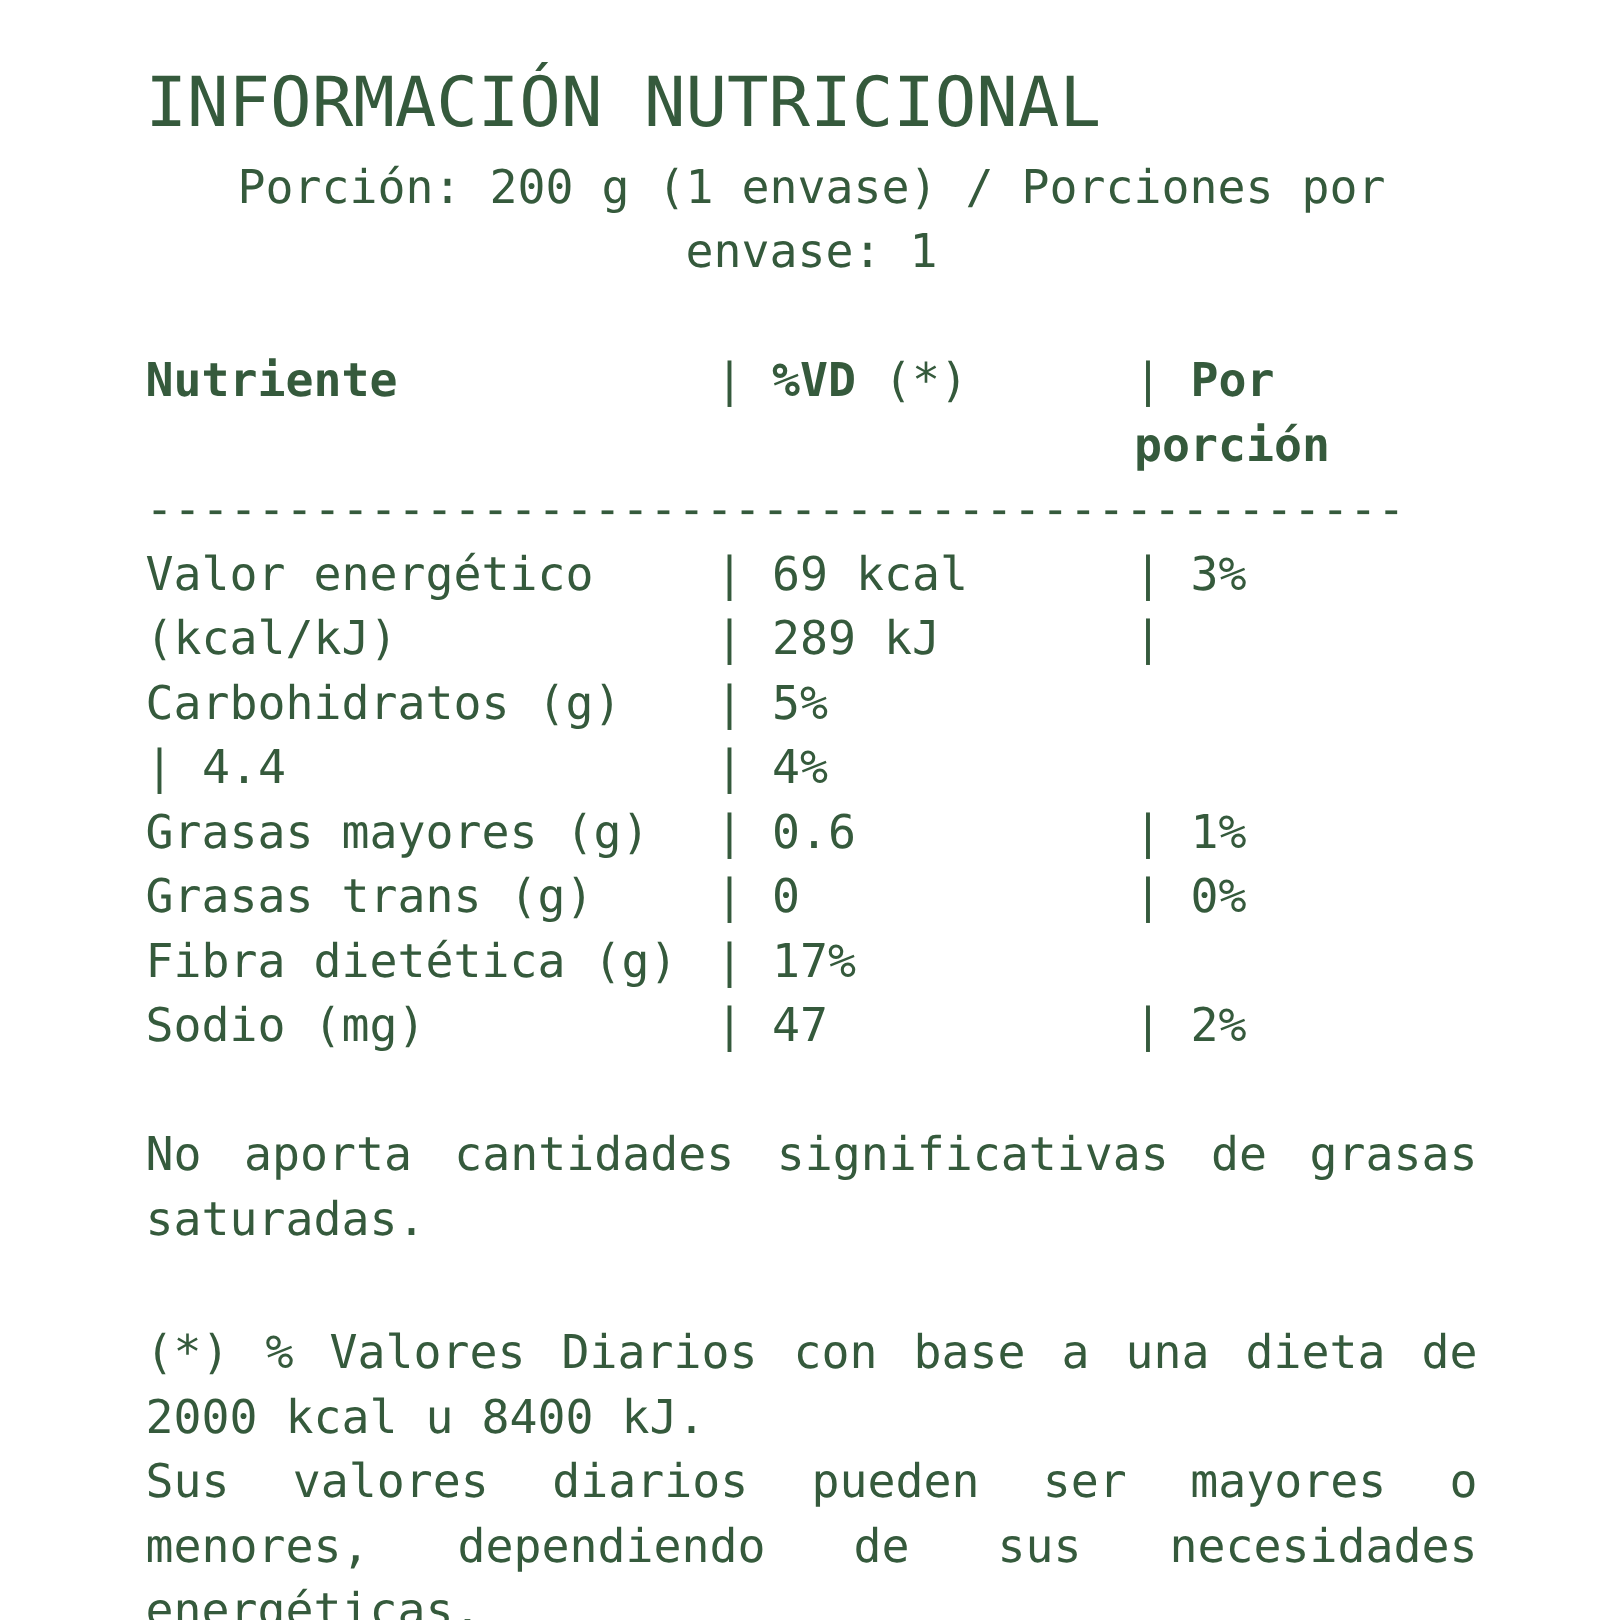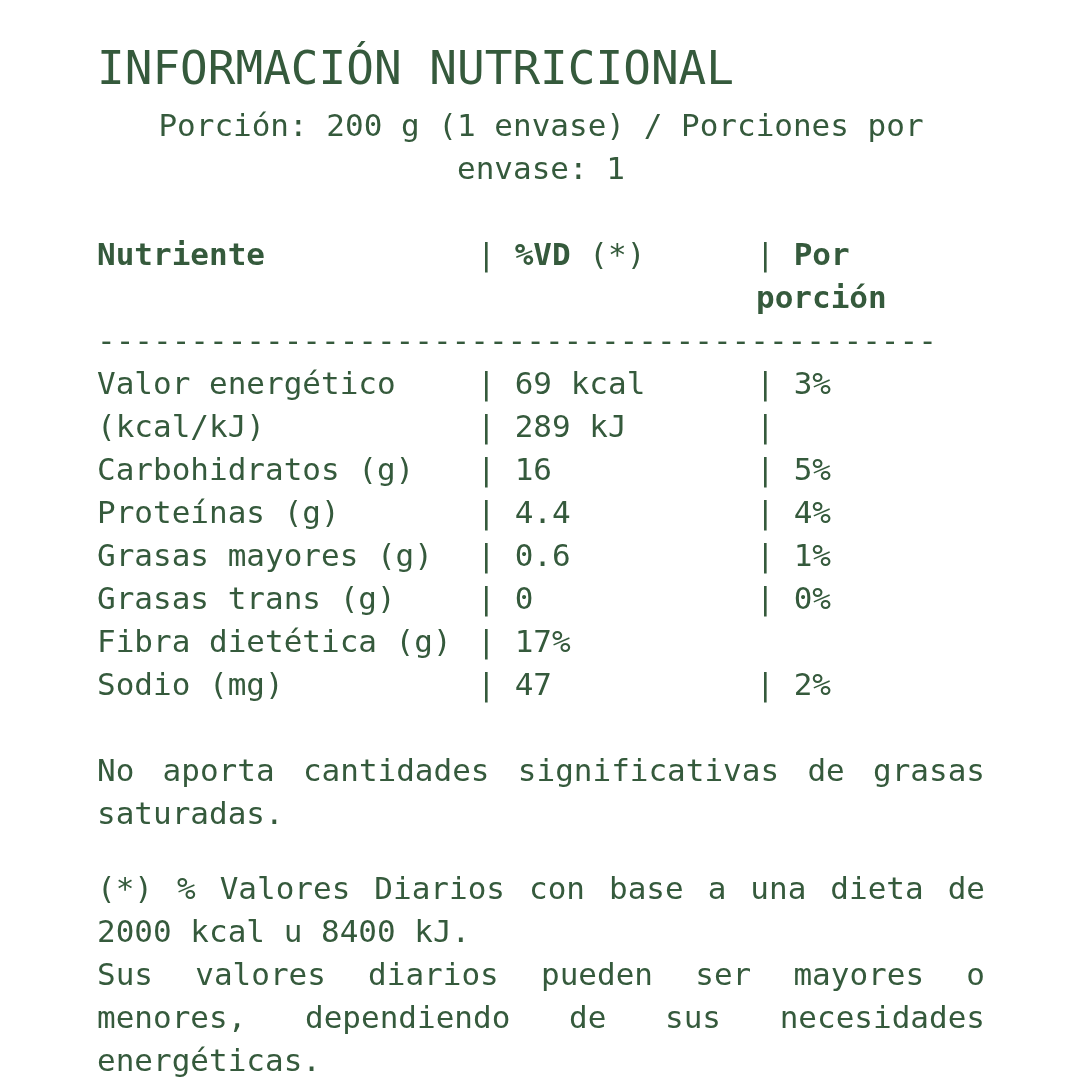--- a/index.html
+++ b/index.html
@@ -49,21 +49,21 @@
   .divider {
     white-space: nowrap;
     overflow: hidden;
     line-height: 43px;
   }
   .para {
     margin: 0;
     text-align: justify;
   }
   .para.gap-after {
-    margin-bottom: 32px;
+    margin-bottom: 46px;
   }
 </style>
 </head>
 <body>
 
 <div class="page" style="color: rgb(53, 90, 60); background: rgb(255, 255, 255);">
 
   <h1 class="title">INFORMACIÓN NUTRICIONAL</h1>
 
   <p class="subtitle">Porción: 200 g (1 envase) / Porciones por envase: 1</p>
@@ -85,26 +85,24 @@
     </div>
 
     <div class="trow">
       <span>(kcal/kJ)</span>
       <span><span class="pipe">|</span><span>289 kJ</span></span>
       <span><span class="pipe">|</span><span></span></span>
     </div>
 
     <div class="trow">
       <span>Carbohidratos (g)</span>
-      <span><span class="pipe">|</span><span>16</span></span>
       <span><span class="pipe">|</span><span>5%</span></span>
     </div>
 
     <div class="trow">
-      <span>Proteínas (g)</span>
       <span><span class="pipe">|</span><span>4.4</span></span>
       <span><span class="pipe">|</span><span>4%</span></span>
     </div>
 
     <div class="trow">
       <span>Grasas mayores (g)</span>
       <span><span class="pipe">|</span><span>0.6</span></span>
       <span><span class="pipe">|</span><span>1%</span></span>
     </div>
 

